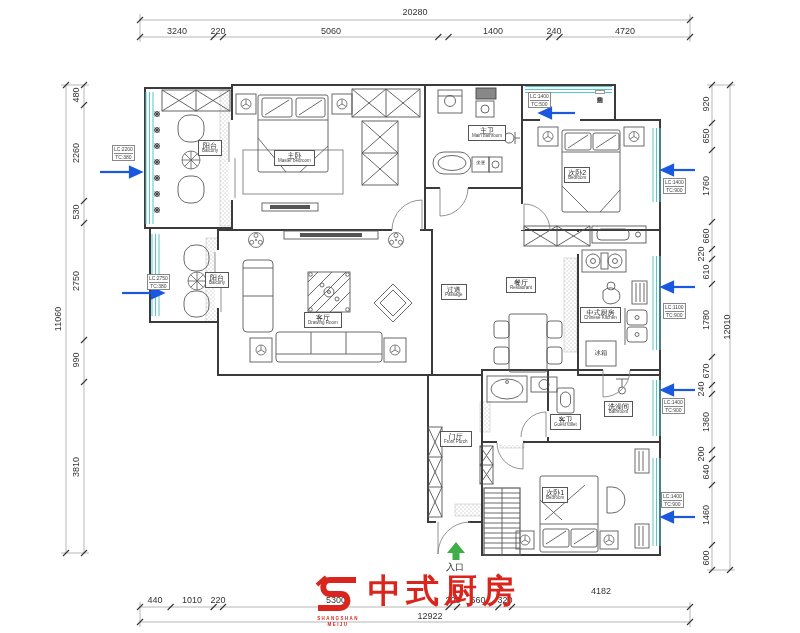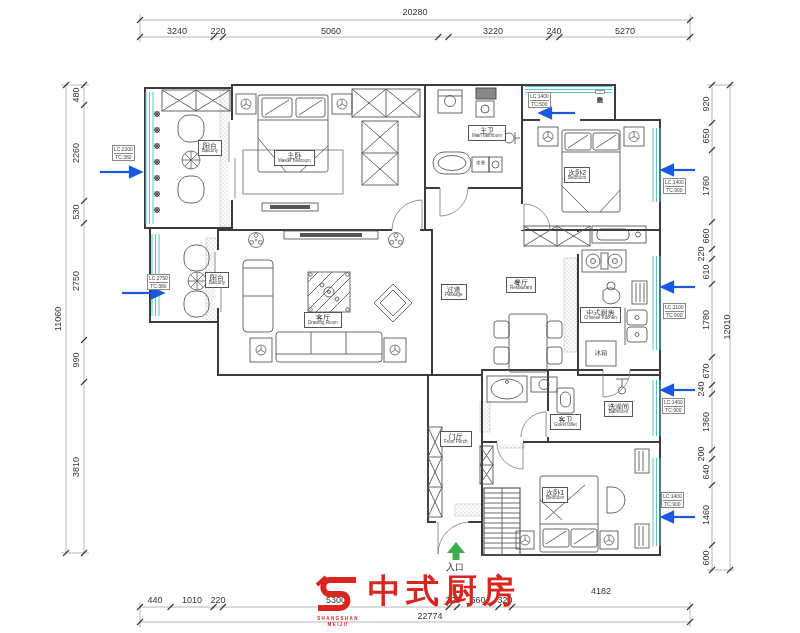--- a/index.html
+++ b/index.html
@@ -432,23 +432,23 @@
 
   <g fill="#3fae49" stroke="none">
     <polygon points="456,542 447,553 452.5,553 452.5,560 459.5,560 459.5,553 465,553"></polygon>
   </g>
 </svg>
 
 <span class="dim" style="left:390px;top:7px;width:50px">20280</span>
 <span class="dim" style="left:157px;top:26px;width:40px">3240</span>
 <span class="dim" style="left:198px;top:26px;width:40px">220</span>
 <span class="dim" style="left:311px;top:26px;width:40px">5060</span>
-<span class="dim" style="left:473px;top:26px;width:40px">3220</span>
+<span class="dim" style="left:473px;top:26px;width:40px">1400</span>
 <span class="dim" style="left:534px;top:26px;width:40px">240</span>
-<span class="dim" style="left:605px;top:26px;width:40px">5270</span>
+<span class="dim" style="left:605px;top:26px;width:40px">4720</span>
 
 <span class="dimv" style="left:40px;top:314px">11060</span>
 <span class="dimv" style="left:58px;top:90px">480</span>
 <span class="dimv" style="left:58px;top:148px">2260</span>
 <span class="dimv" style="left:58px;top:207px">530</span>
 <span class="dimv" style="left:58px;top:276px">2750</span>
 <span class="dimv" style="left:58px;top:355px">990</span>
 <span class="dimv" style="left:58px;top:462px">3810</span>
 
 <span class="dimv" style="left:709px;top:322px">12010</span>
@@ -460,21 +460,21 @@
 <span class="dimv" style="left:688px;top:267px">610</span>
 <span class="dimv" style="left:688px;top:315px">1780</span>
 <span class="dimv" style="left:688px;top:366px">670</span>
 <span class="dimv" style="left:683px;top:384px">240</span>
 <span class="dimv" style="left:688px;top:417px">1360</span>
 <span class="dimv" style="left:683px;top:449px">200</span>
 <span class="dimv" style="left:688px;top:467px">640</span>
 <span class="dimv" style="left:688px;top:510px">1460</span>
 <span class="dimv" style="left:688px;top:553px">600</span>
 
-<span class="dim" style="left:405px;top:611px;width:50px">22774</span>
+<span class="dim" style="left:405px;top:611px;width:50px">12922</span>
 <span class="dim" style="left:135px;top:595px;width:40px">440</span>
 <span class="dim" style="left:172px;top:595px;width:40px">1010</span>
 <span class="dim" style="left:198px;top:595px;width:40px">220</span>
 <span class="dim" style="left:316px;top:595px;width:40px">5300</span>
 <span class="dim" style="left:433px;top:595px;width:40px">200</span>
 <span class="dim" style="left:458px;top:595px;width:40px">560</span>
 <span class="dim" style="left:485px;top:595px;width:40px">320</span>
 <span class="dim" style="left:581px;top:586px;width:40px">4182</span>
 
 <div class="room-label" style="left:198px;top:140px">

